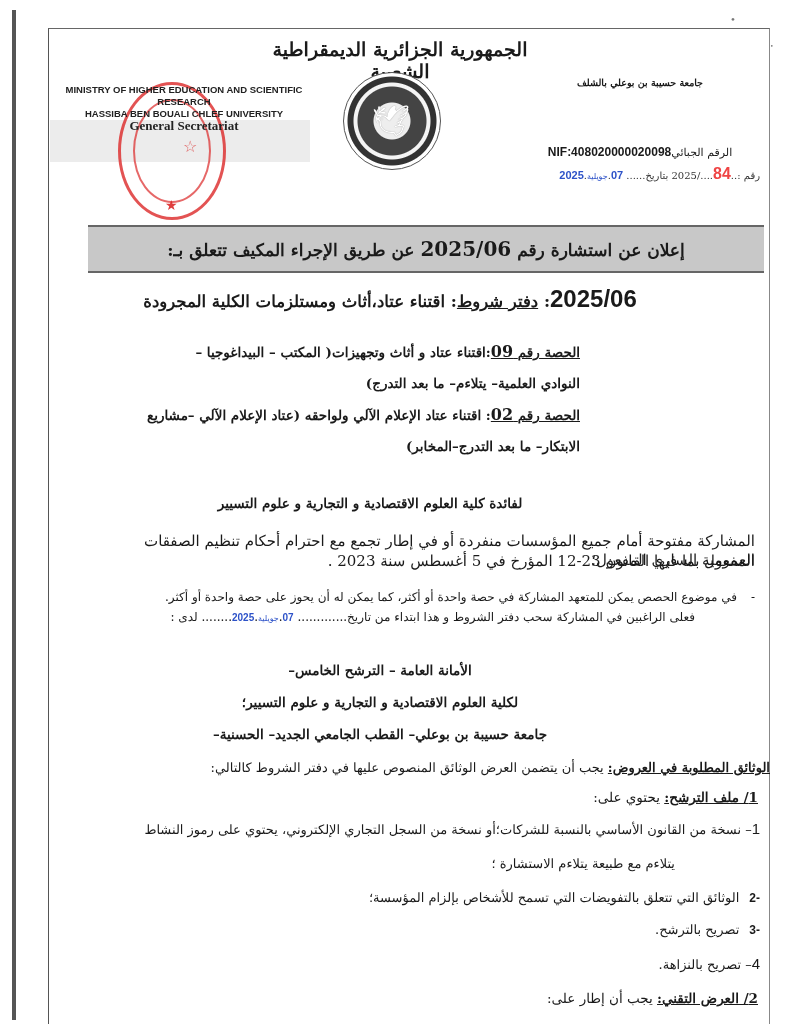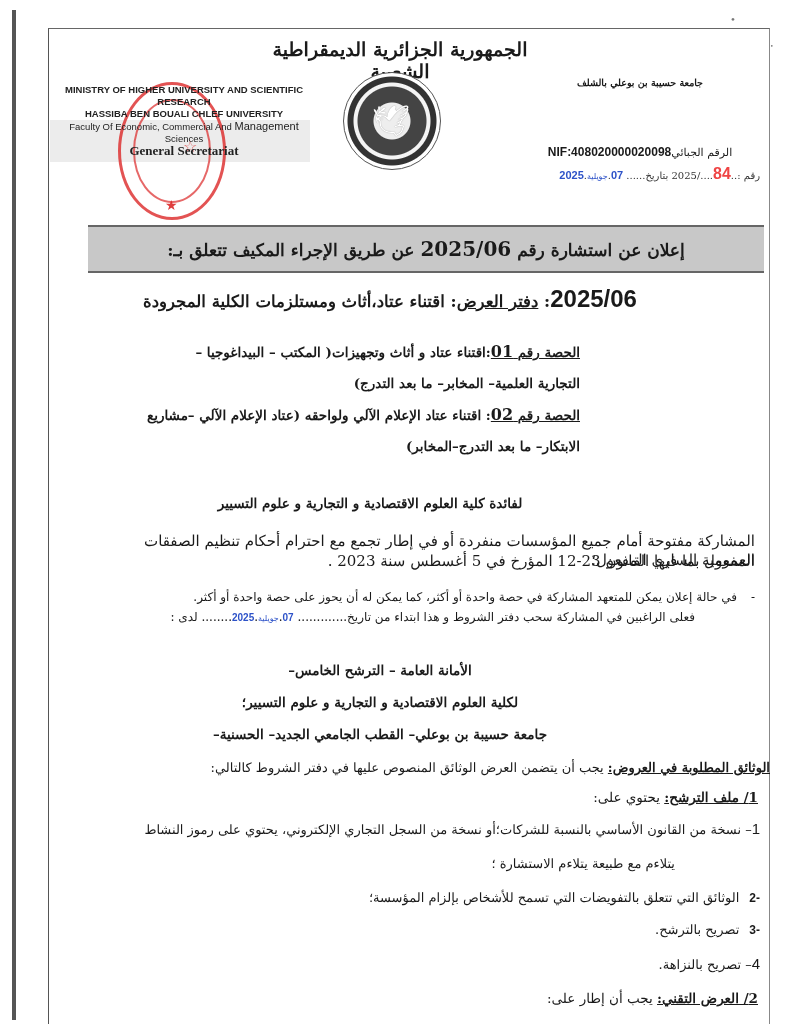--- a/index.html
+++ b/index.html
@@ -95,26 +95,22 @@
 <span class="dot-mark" style="left:770px;top:42px;font-size:6px;">•</span>
 
 <div class="abs rtl republic">الجمهورية الجزائرية الديمقراطية الشعبية</div>
 
 <div class="en-gray"></div>
 <div class="red-stamp">
   <span class="star2">☆</span>
   <span class="star">★</span>
 </div>
 <div class="abs en-header">
-  <div>MINISTRY OF HIGHER UNIVERSITY AND SCIENTIFIC RESEARCH</div>
+  <div>MINISTRY OF HIGHER EDUCATION AND SCIENTIFIC RESEARCH</div>
   <div>HASSIBA BEN BOUALI CHLEF UNIVERSITY</div>
-  <div class="faculty">
-    <span>Faculty Of  Economic, Commercial And </span><span class="big">Management</span><br>
-    <span>Sciences</span>
-  </div>
   <div class="sec">General Secretariat</div>
 </div>
 
 <div class="uni-seal">
   <span class="dove">🕊</span>
 </div>
 
 <div class="abs rtl ar-header">
   <div>جامعة حسيبة بن بوعلي بالشلف</div>
 </div>
@@ -130,41 +126,41 @@
 
 <div class="banner rtl">
   <span>
     <span>إعلان عن استشارة رقم</span>
     <span class="num" dir="ltr">2025/06</span>
     <span>عن طريق الإجراء المكيف تتعلق بـ:</span>
   </span>
 </div>
 
 <div class="abs rtl spec">
-  <span class="num" dir="ltr">2025/06</span><span>: </span><span class="u">دفتر العرض</span><span>: </span>
+  <span class="num" dir="ltr">2025/06</span><span>: </span><span class="u">دفتر شروط</span><span>: </span>
   <span>اقتناء عتاد،أثاث ومستلزمات الكلية المجرودة</span>
 </div>
 
 <div class="abs rtl lot" style="top:343px;">
-  <span class="lbl"><span>الحصة رقم</span> <span class="n">01</span></span><span>:اقتناء عتاد و أثاث وتجهيزات( المكتب – البيداغوجيا –</span>
+  <span class="lbl"><span>الحصة رقم</span> <span class="n">09</span></span><span>:اقتناء عتاد و أثاث وتجهيزات( المكتب – البيداغوجيا –</span>
 </div>
-<div class="abs rtl lot-cont" style="top:375px;">التجارية العلمية– المخابر– ما بعد التدرج)</div>
+<div class="abs rtl lot-cont" style="top:375px;">النوادي العلمية– يتلاءم– ما بعد التدرج)</div>
 
 <div class="abs rtl lot" style="top:406px;">
   <span class="lbl"><span>الحصة رقم</span> <span class="n">02</span></span><span>: اقتناء عتاد الإعلام الآلي ولواحقه (عتاد الإعلام الآلي –مشاريع</span>
 </div>
 <div class="abs rtl lot-cont" style="top:438px;">الابتكار– ما بعد التدرج–المخابر)</div>
 
 <div class="abs rtl benef">لفائدة كلية العلوم الاقتصادية و التجارية و علوم التسيير</div>
 
 <div class="abs rtl para" style="top:532px;">المشاركة مفتوحة أمام جميع المؤسسات منفردة أو في إطار تجمع مع احترام أحكام تنظيم الصفقات العمومية الساري المفعول؛</div>
 <div class="abs rtl para" style="top:552px;">المفعول بما فيها القانون 23-12 المؤرخ في 5 أغسطس سنة 2023 .</div>
 
 <div class="abs rtl bullet">
-  <span class="dash">-</span><span>في حالة إعلان يمكن للمتعهد المشاركة في حصة واحدة أو أكثر، كما يمكن له أن يحوز على حصة واحدة أو أكثر.</span>
+  <span class="dash">-</span><span>في موضوع الحصص يمكن للمتعهد المشاركة في حصة واحدة أو أكثر، كما يمكن له أن يحوز على حصة واحدة أو أكثر.</span>
 </div>
 <div class="abs rtl withdraw">
   <span>فعلى الراغبين في المشاركة سحب دفتر الشروط و هذا ابتداء من تاريخ.............</span>
   <span class="stamp-date">07</span>.<span class="stamp-mid">جويلية</span>.<span class="stamp-date">2025</span><span>........ لدى :</span>
 </div>
 
 <div class="abs rtl addr" style="top:662px;">الأمانة العامة – الترشح الخامس–</div>
 <div class="abs rtl addr" style="top:694px;">لكلية العلوم الاقتصادية و التجارية و علوم التسيير؛</div>
 <div class="abs rtl addr" style="top:726px;">جامعة حسيبة بن بوعلي– القطب الجامعي الجديد– الحسنية–</div>
 

